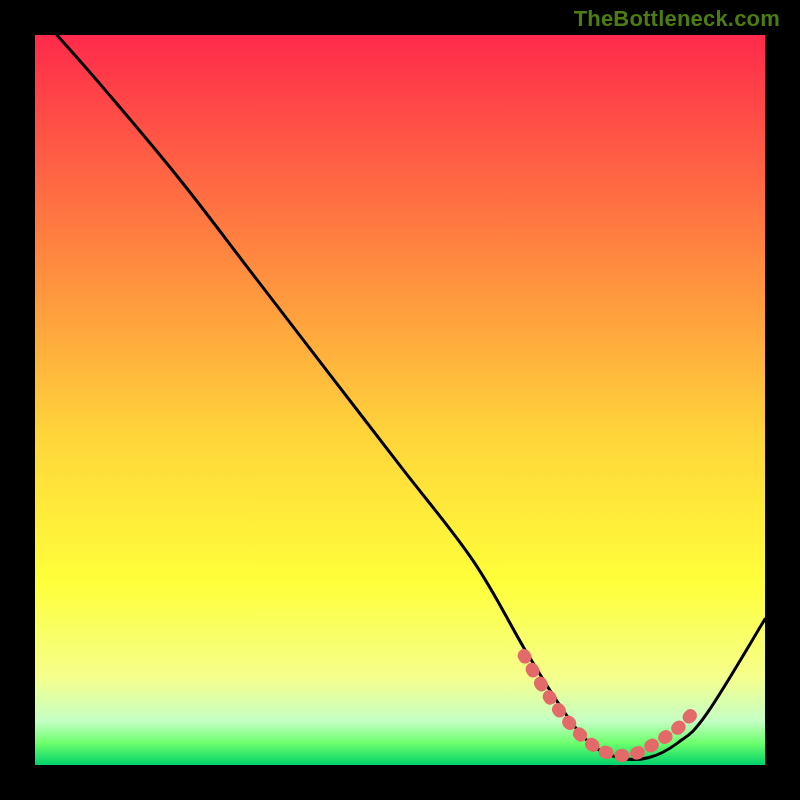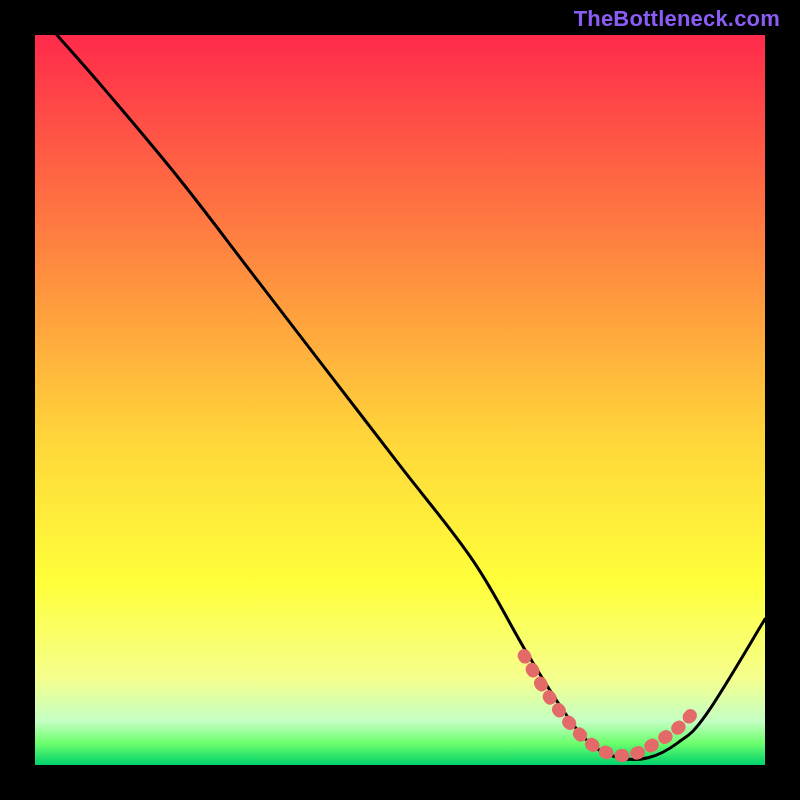--- a/index.html
+++ b/index.html
@@ -28,21 +28,21 @@
     position: absolute;
     inset: 0;
   }
   .attribution {
     position: absolute;
     top: 6px;
     right: 20px;
     font-family: Arial, Helvetica, sans-serif;
     font-size: 22px;
     font-weight: bold;
-    color: #8b5cf6;
+    color: #4d7c0f;
     letter-spacing: 0.2px;
   }
   svg.curve {
     position: absolute;
     inset: 0;
   }
 </style>
 </head>
 <body>
 

